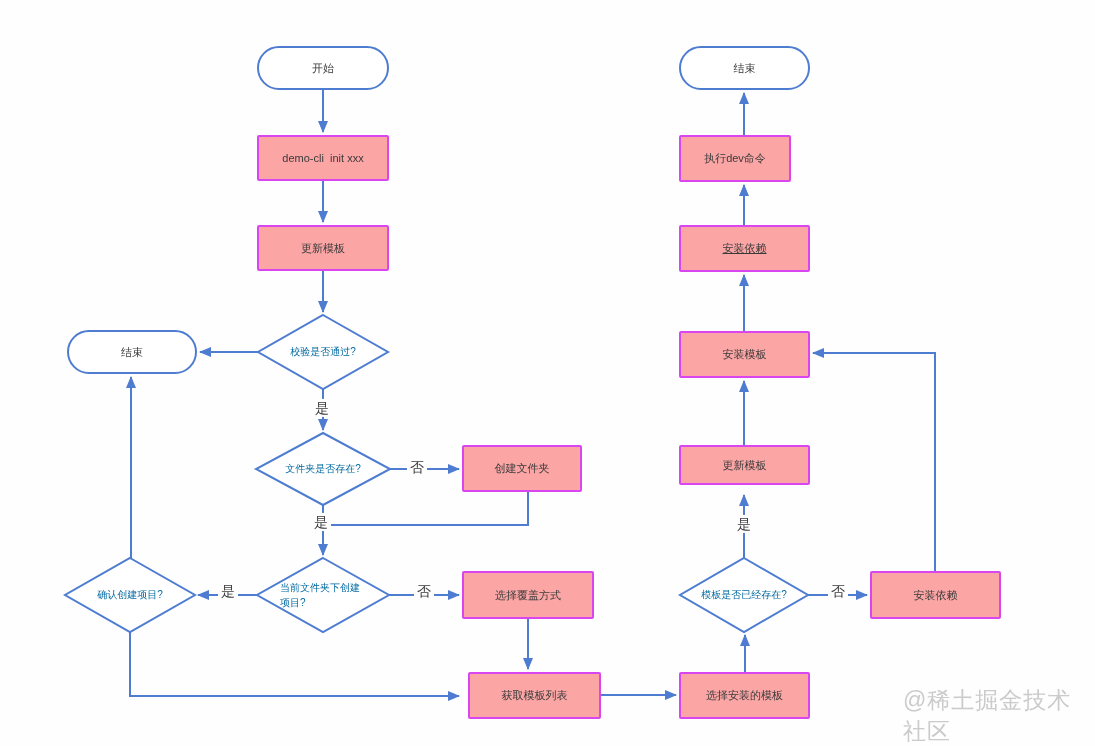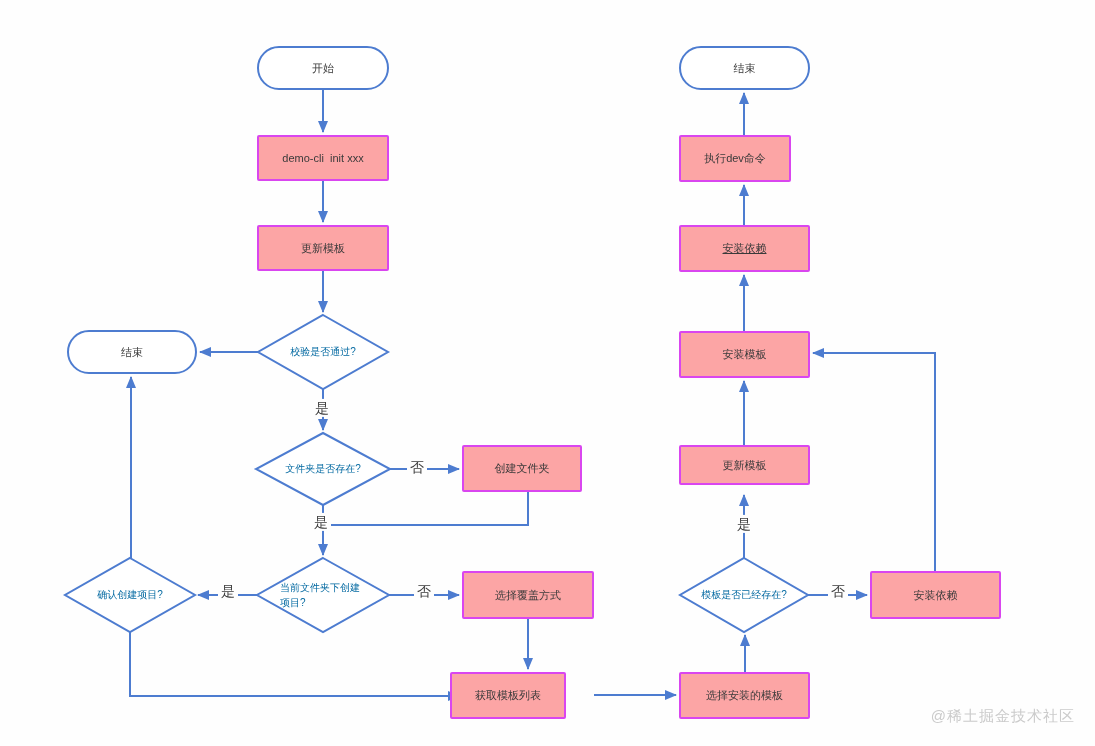--- a/index.html
+++ b/index.html
@@ -43,21 +43,21 @@
     transform:translate(-50%,-50%);
     background:#fefefe;
     padding:0 3px;
     font-size:14px;color:#3a3a3a;
     line-height:1.3;
   }
   .watermark{
     position:absolute;
     left:903px;top:703px;width:172px;height:26px;
     display:flex;align-items:center;justify-content:flex-end;
-    font-size:15px;color:#cbcbcb;
+    font-size:23px;color:#cbcbcb;
     letter-spacing:1px;
   }
 </style>
 </head>
 <body>
 
 <div id="canvas">
 
   <svg id="connector-layer" width="1095" height="746" viewBox="0 0 1095 746" fill="none" xmlns="http://www.w3.org/2000/svg">
     <defs>
@@ -97,21 +97,21 @@
       <polygon points="744,558 808,595 744,632 680,595"></polygon>
     </g>
   </svg>
 
   <div class="node terminator" style="left:257px;top:46px;width:132px;height:44px;">开始</div>
   <div class="node process" style="left:257px;top:135px;width:132px;height:46px;">demo-cli  init xxx</div>
   <div class="node process" style="left:257px;top:225px;width:132px;height:46px;">更新模板</div>
   <div class="node terminator" style="left:67px;top:330px;width:130px;height:44px;">结束</div>
   <div class="node process" style="left:462px;top:445px;width:120px;height:47px;">创建文件夹</div>
   <div class="node process" style="left:462px;top:571px;width:132px;height:48px;">选择覆盖方式</div>
-  <div class="node process" style="left:450px;top:672px;width:116px;height:47px;">获取模板列表</div>
+  <div class="node process" style="left:468px;top:672px;width:133px;height:47px;">获取模板列表</div>
   <div class="node process" style="left:679px;top:672px;width:131px;height:47px;">选择安装的模板</div>
 
   <div class="node terminator" style="left:679px;top:46px;width:131px;height:44px;">结束</div>
   <div class="node process" style="left:679px;top:135px;width:112px;height:47px;">执行dev命令</div>
   <div class="node process" style="left:679px;top:225px;width:131px;height:47px;text-decoration:underline;">安装依赖</div>
   <div class="node process" style="left:679px;top:331px;width:131px;height:47px;">安装模板</div>
   <div class="node process" style="left:679px;top:445px;width:131px;height:40px;">更新模板</div>
   <div class="node process" style="left:870px;top:571px;width:131px;height:48px;">安装依赖</div>
 
   <div class="diamond-label" style="left:258px;top:315px;width:130px;height:74px;padding:0 26px;">校验是否通过?</div>

